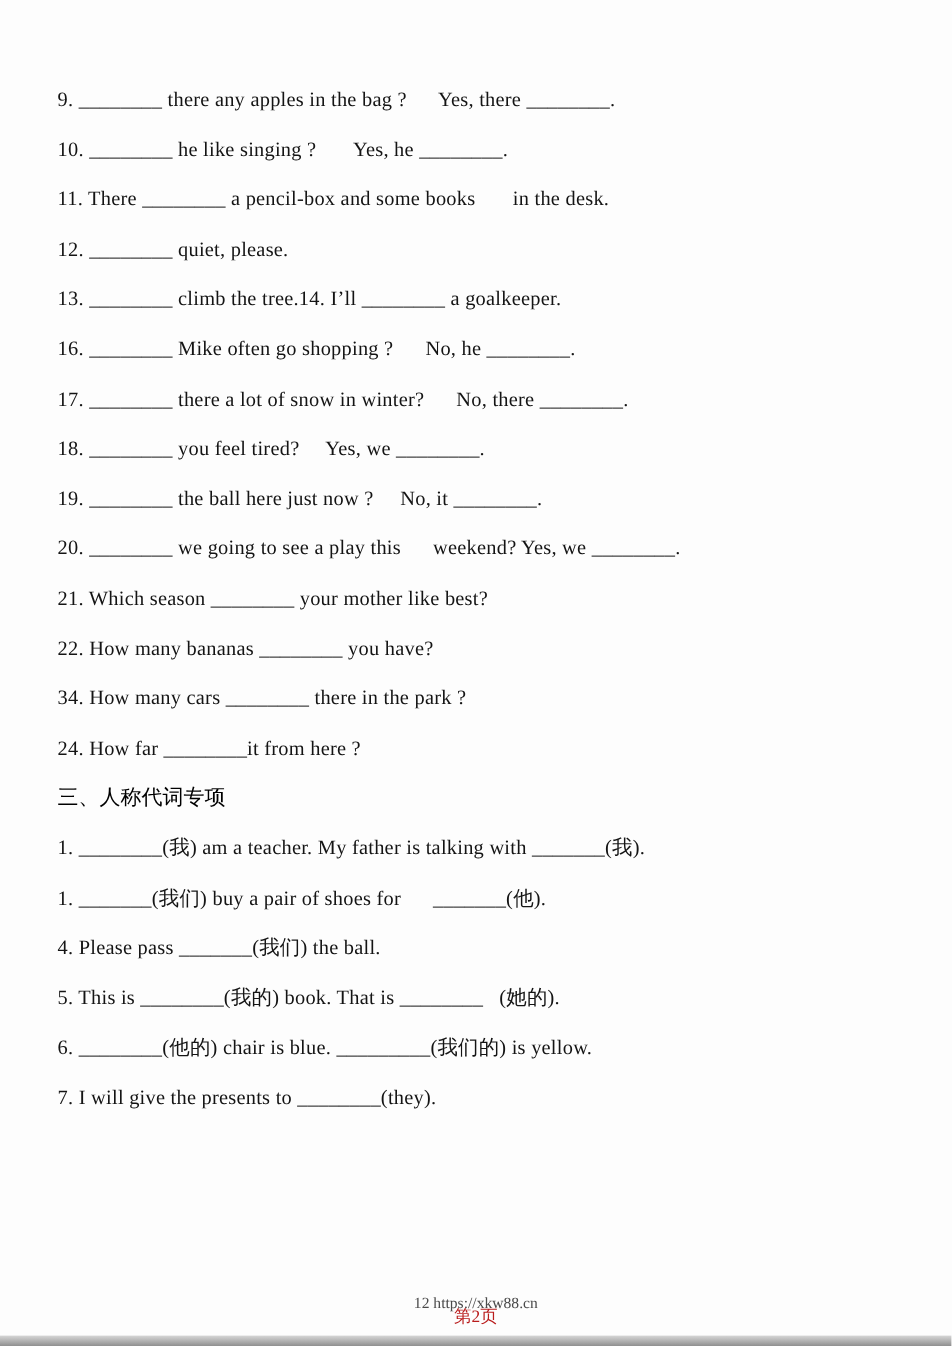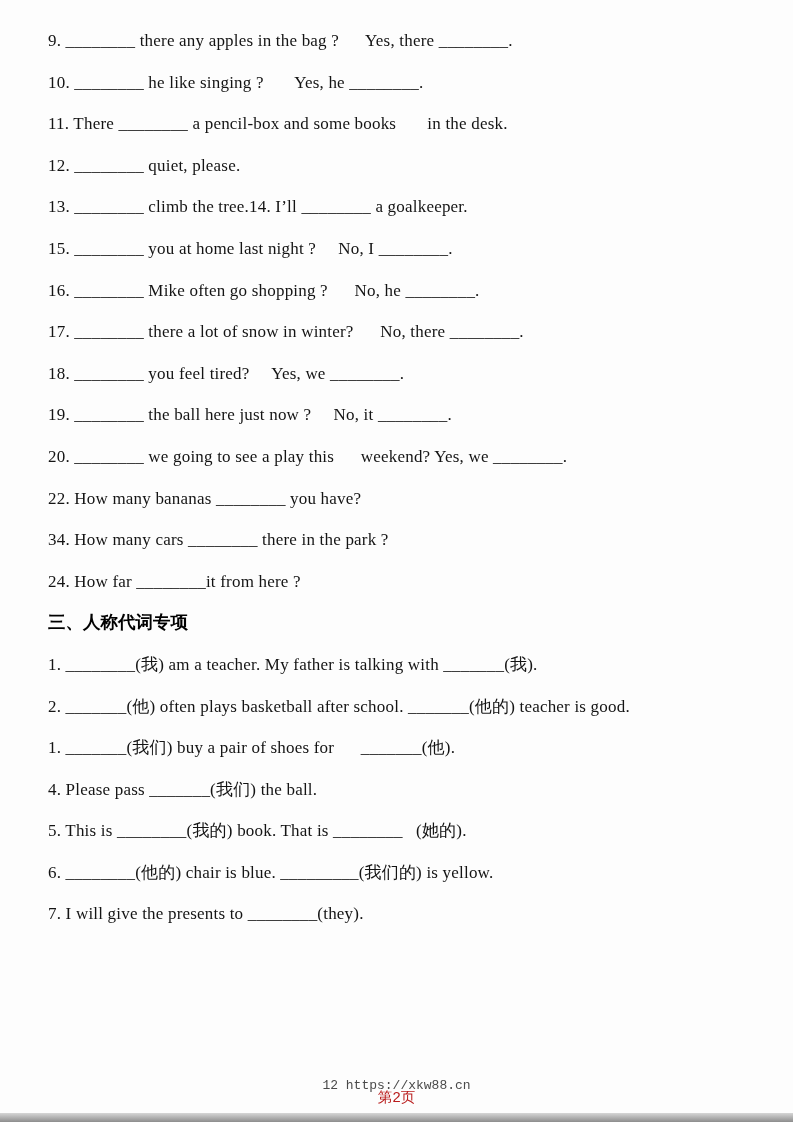--- a/index.html
+++ b/index.html
@@ -6,42 +6,41 @@
   body {
     width: 793px;
     height: 1122px;
     background: #fdfdfd;
     font-family: "Liberation Serif", "DejaVu Serif", serif;
     color: #141414;
     position: relative;
     overflow: hidden;
   }
   .page {
-    padding: 20px 36px 0 48px;
+    padding: 62px 36px 0 48px;
   }
   .line {
     font-size: 17px;
     line-height: 41.6px;
     white-space: pre-wrap;
     letter-spacing: 0.2px;
   }
   .heading {
-    font-weight: bold;
+    font-weight: normal;
     font-size: 17.5px;
     line-height: 41.6px;
     white-space: pre-wrap;
     color: #000;
   }
   .footer {
     position: absolute;
     left: 0;
     right: 0;
     bottom: 16px;
     text-align: center;
-    font-family: Liberation Mono, monospace;
   }
   .footer-url {
     font-size: 13px;
     color: #4a4a4a;
     line-height: 15px;
   }
   .footer-page {
     font-size: 14.5px;
     color: #b91c1c;
     line-height: 16px;
@@ -59,34 +58,33 @@
 </head>
 <body>
 
 <div class="page">
 
   <div class="line">9. ________ there any apples in the bag ?      Yes, there ________.</div>
   <div class="line">10. ________ he like singing ?       Yes, he ________.</div>
   <div class="line">11. There ________ a pencil-box and some books       in the desk.</div>
   <div class="line">12. ________ quiet, please.</div>
   <div class="line">13. ________ climb the tree.14. I’ll ________ a goalkeeper.</div>
-  <div class="line">15. ________ you at home last night ?     No, I ________.</div>
   <div class="line">16. ________ Mike often go shopping ?      No, he ________.</div>
   <div class="line">17. ________ there a lot of snow in winter?      No, there ________.</div>
   <div class="line">18. ________ you feel tired?     Yes, we ________.</div>
   <div class="line">19. ________ the ball here just now ?     No, it ________.</div>
   <div class="line">20. ________ we going to see a play this      weekend? Yes, we ________.</div>
+  <div class="line">21. Which season ________ your mother like best?</div>
   <div class="line">22. How many bananas ________ you have?</div>
   <div class="line">34. How many cars ________ there in the park ?</div>
   <div class="line">24. How far ________it from here ?</div>
 
   <div class="heading">三、人称代词专项</div>
 
   <div class="line">1. ________(我) am a teacher. My father is talking with _______(我).</div>
-  <div class="line">2. _______(他) often plays basketball after school. _______(他的) teacher is good.</div>
   <div class="line">1. _______(我们) buy a pair of shoes for      _______(他).</div>
   <div class="line">4. Please pass _______(我们) the ball.</div>
   <div class="line">5. This is ________(我的) book. That is ________   (她的).</div>
   <div class="line">6. ________(他的) chair is blue. _________(我们的) is yellow.</div>
   <div class="line">7. I will give the presents to ________(they).</div>
 
 </div>
 
 <div class="footer">
   <div class="footer-url">12 https://xkw88.cn</div>

